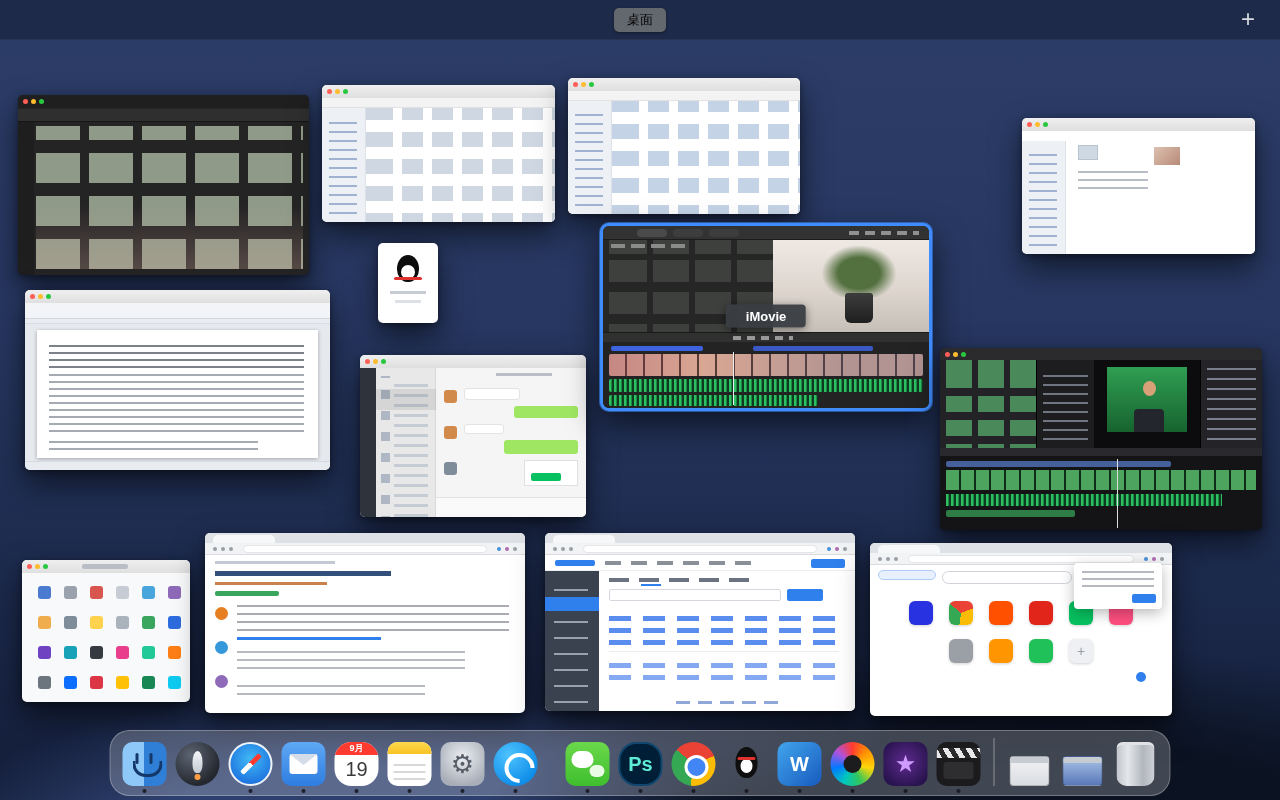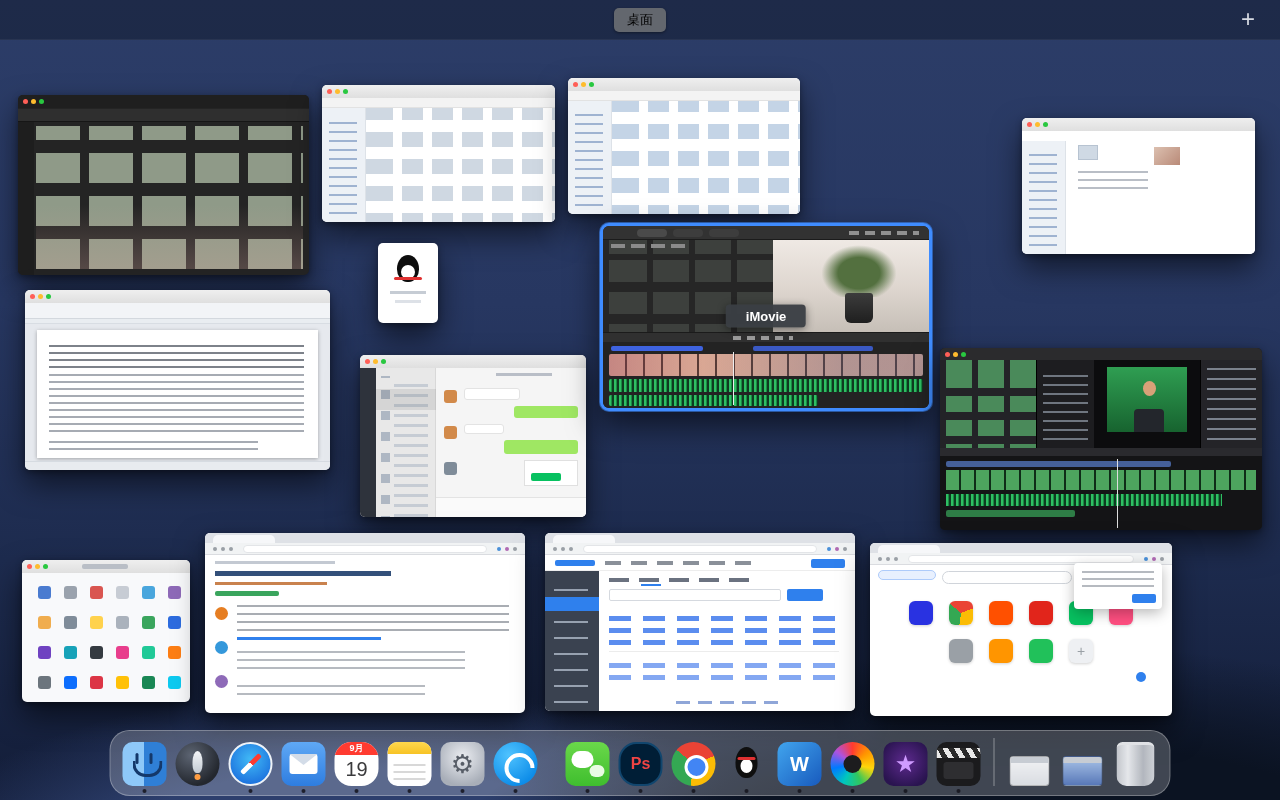--- a/index.html
+++ b/index.html
@@ -269,21 +269,21 @@
   .ic-notes::before{content:"";position:absolute;left:0;right:0;top:0;height:12px;background:linear-gradient(#ffd84d,#f7c325);}
   .ic-notes::after{content:"";position:absolute;left:6px;right:6px;top:18px;height:20px;
     background-image:repeating-linear-gradient(0deg,#d8d8d8 0 2px,transparent 2px 7px);}
   .ic-prefs{border-radius:10px;background:radial-gradient(circle at 50% 35%,#eceef2,#a8aeb8 78%);
     display:flex;align-items:center;justify-content:center;color:#585e68;font-size:26px;line-height:1;}
   .ic-qqb{border-radius:50%;background:radial-gradient(circle at 35% 30%,#4fc3ff,#0d8ce8 75%);}
   .ic-qqb::after{content:"";position:absolute;left:11px;top:11px;width:22px;height:22px;border:4px solid #fff;border-right-color:transparent;border-radius:50%;transform:rotate(45deg);}
   .ic-wechat{border-radius:10px;background:linear-gradient(#6ad84a,#3fbe2e);}
   .ic-wechat::before{content:"";position:absolute;left:6px;top:9px;width:22px;height:17px;background:#fff;border-radius:9px;}
   .ic-wechat::after{content:"";position:absolute;right:5px;bottom:9px;width:15px;height:12px;background:#e9fbe4;border-radius:7px;}
-  .ic-ps{border-radius:18px;background:#001e36;border:2px solid #11466e;color:#ef4444;font-size:16px;font-weight:bold;display:flex;align-items:center;justify-content:center;}
+  .ic-ps{border-radius:18px;background:#001e36;border:2px solid #11466e;color:#5eead4;font-size:20px;font-weight:bold;display:flex;align-items:center;justify-content:center;}
   .ic-chrome{border-radius:50%;background:conic-gradient(from -50deg,#ea4335 0 33%,#fbbc05 33% 66%,#34a853 66% 100%);}
   .ic-chrome::after{content:"";position:absolute;left:13px;top:13px;width:18px;height:18px;border-radius:50%;background:#4285f4;border:3px solid #fff;}
   .ic-qq{background:transparent;}
   .ic-qq::before{content:"";position:absolute;left:11px;top:5px;width:22px;height:31px;background:#0f0f0f;border-radius:50% 50% 46% 46%;}
   .ic-qq::after{content:"";position:absolute;left:16px;top:17px;width:12px;height:14px;background:#fff;border-radius:50%;}
   .ic-qq .scarf2{position:absolute;left:13px;top:15px;width:18px;height:3px;background:#e03131;border-radius:2px;z-index:1;}
   .ic-word{border-radius:10px;background:linear-gradient(135deg,#41a5ee,#185abd);color:#fff;font-weight:bold;font-size:20px;display:flex;align-items:center;justify-content:center;}
   .ic-color{border-radius:50%;background:conic-gradient(#ff3b30,#ff9500,#ffd60a,#34c759,#00c7be,#007aff,#af52de,#ff3b30);}
   .ic-color::after{content:"";position:absolute;left:13px;top:13px;width:18px;height:18px;background:#1c1c1e;border-radius:50%;}
   .ic-imovie{border-radius:10px;background:radial-gradient(circle at 50% 45%,#5d2a8e,#2a1450 78%);

